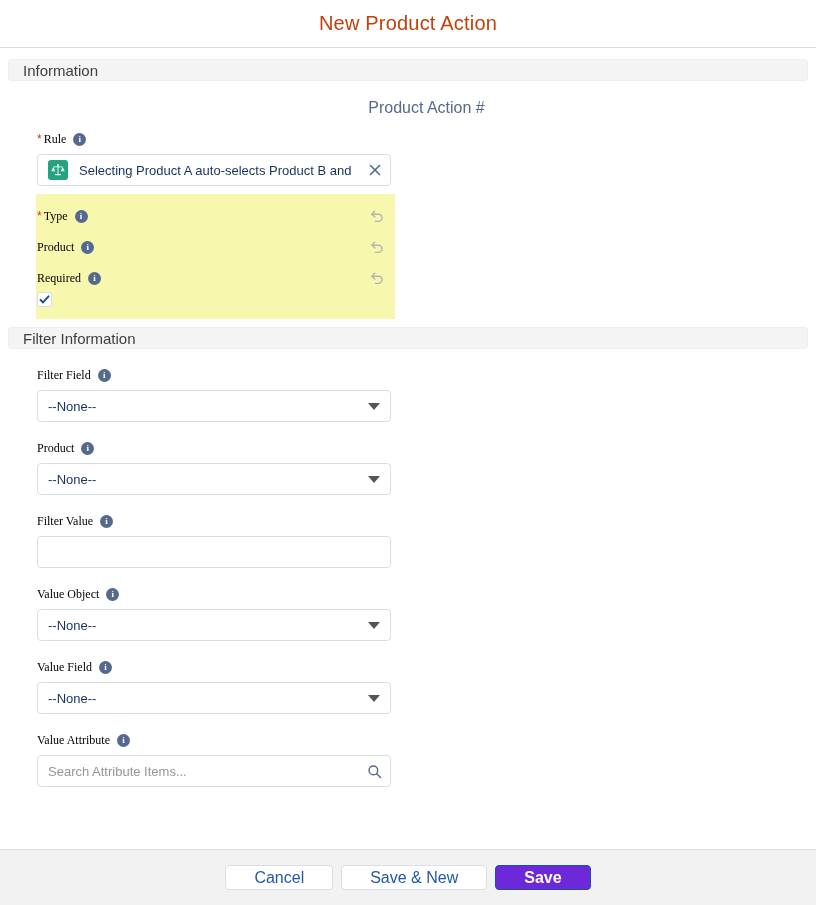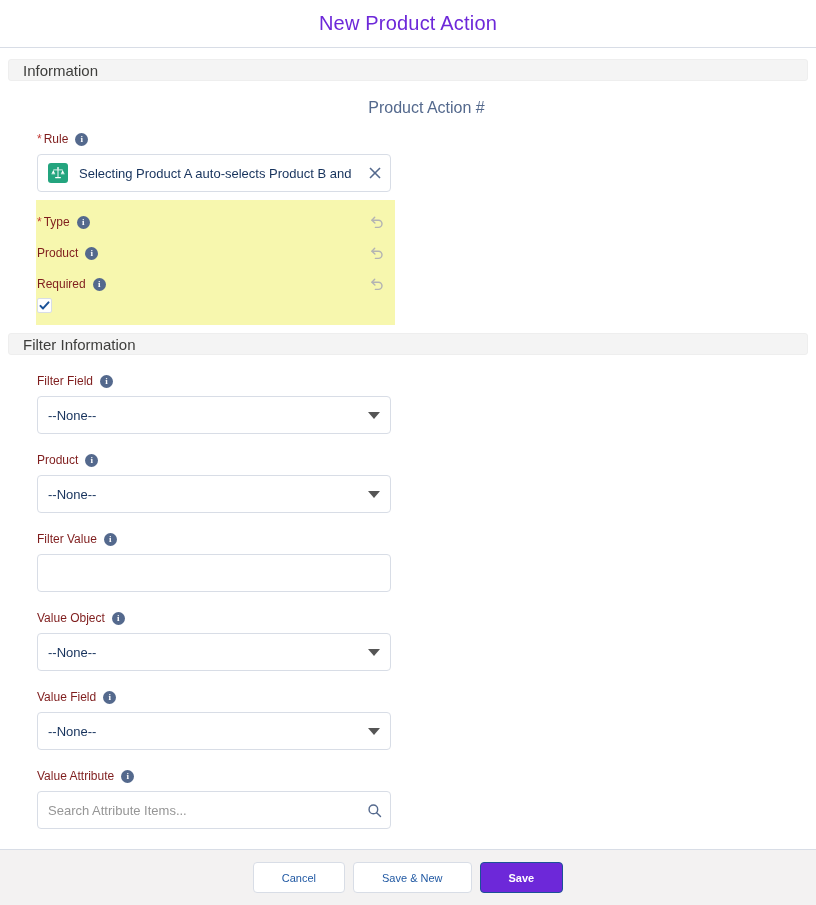--- a/index.html
+++ b/index.html
@@ -24,21 +24,21 @@
     display: flex;
     align-items: center;
     justify-content: center;
     background: #ffffff;
     border-bottom: 1px solid #d8dde6;
     box-sizing: border-box;
   }
   .modal-title {
     font-size: 20px;
     font-weight: 400;
-    color: #6d28d9;
+    color: #c2410c;
     letter-spacing: .2px;
   }
 
   
   .modal-body {
     position: absolute;
     top: 49px;
     left: 0;
     right: 0;
     bottom: 56px;
@@ -94,22 +94,23 @@
   }
 
   .field-label-row {
     display: flex;
     align-items: center;
     height: 17px;
     position: relative;
   }
   .field-label {
     font-size: 12px;
-    color: #7f1d1d;
+    color: #000000;
     line-height: 17px;
+    font-family: Liberation Serif, serif;
   }
   .req-star {
     color: #c23934;
     font-size: 12px;
     margin-right: 2px;
     line-height: 17px;
   }
   .info-icon {
     display: inline-flex;
     align-items: center;
@@ -131,21 +132,21 @@
     top: 0px;
     width: 16px;
     height: 16px;
     color: #b3b3b3;
   }
   .revert-icon svg { display: block; }
 
   
   .input-box {
     margin-top: 6px;
-    height: 38px;
+    height: 32px;
     border: 1px solid #d8dde6;
     border-radius: 4px;
     background: #ffffff;
     display: flex;
     align-items: center;
     box-sizing: border-box;
     padding: 0 8px 0 10px;
     position: relative;
   }
   .input-text {
@@ -223,25 +224,25 @@
     height: 56px;
     background: #f3f2f2;
     border-top: 1px solid #d8dde6;
     display: flex;
     align-items: center;
     justify-content: center;
     gap: 8px;
     box-sizing: border-box;
   }
   .btn {
-    height: 31px;
+    height: 25px;
     min-width: 74px;
     padding: 0 28px;
     border-radius: 4px;
-    font-size: 11px;
+    font-size: 16px;
     display: inline-flex;
     align-items: center;
     justify-content: center;
     box-sizing: border-box;
     cursor: pointer;
     user-select: none;
   }
   .btn-neutral {
     background: #ffffff;
     border: 1px solid #d8dde6;

